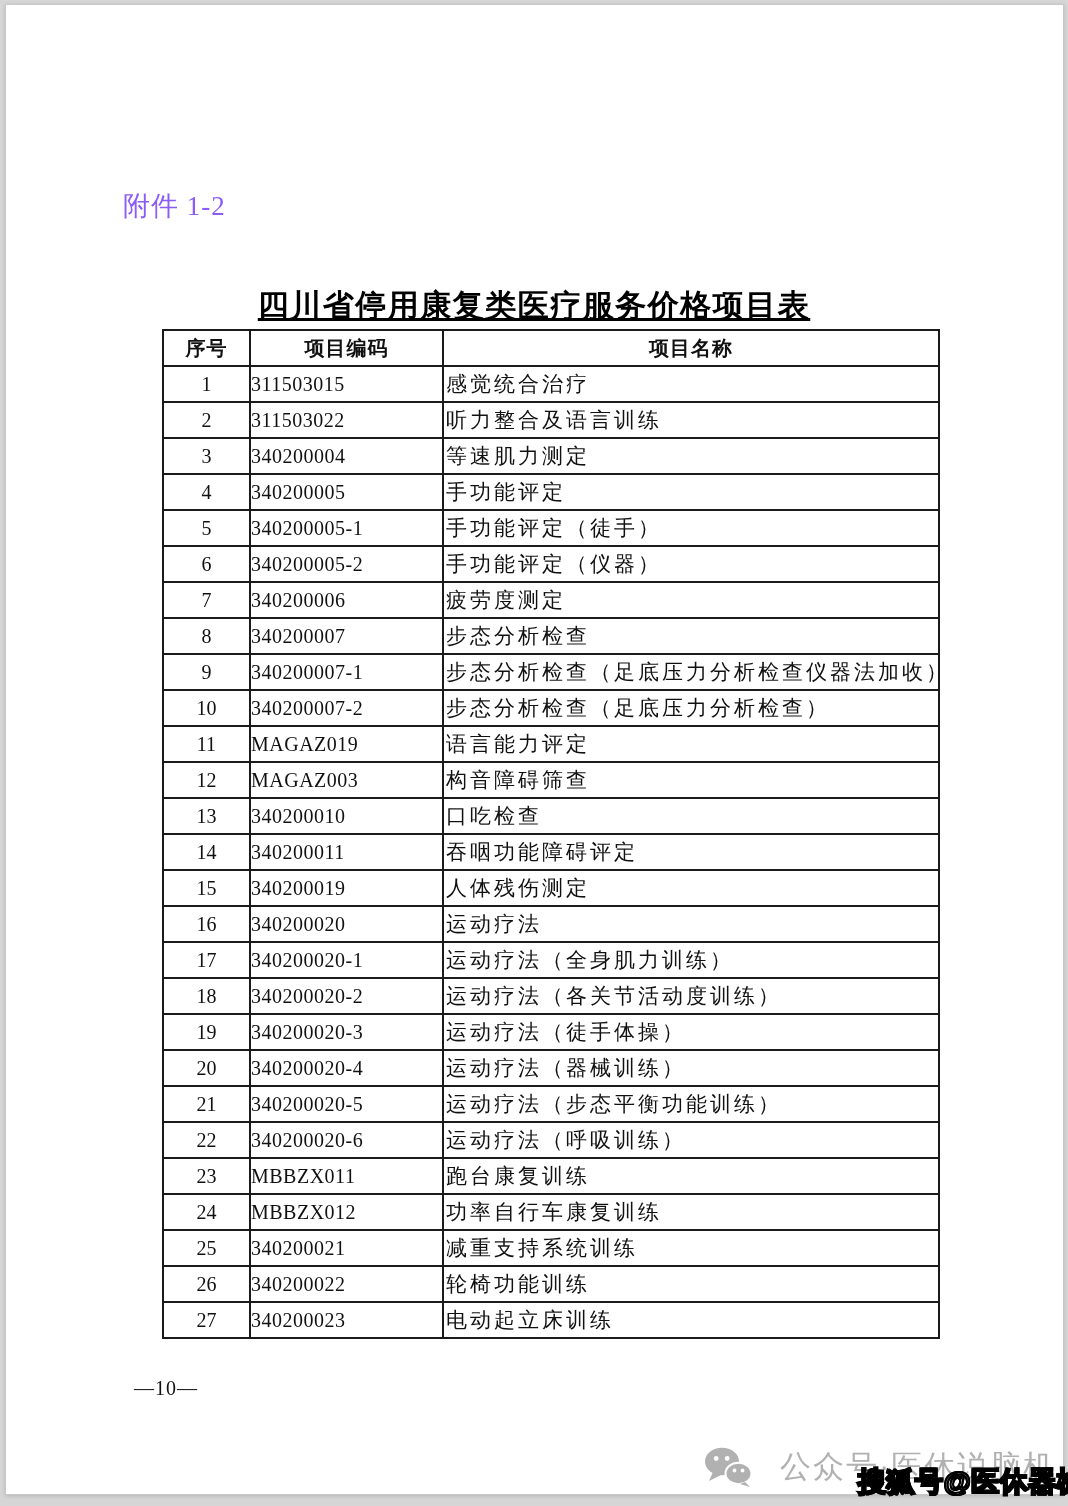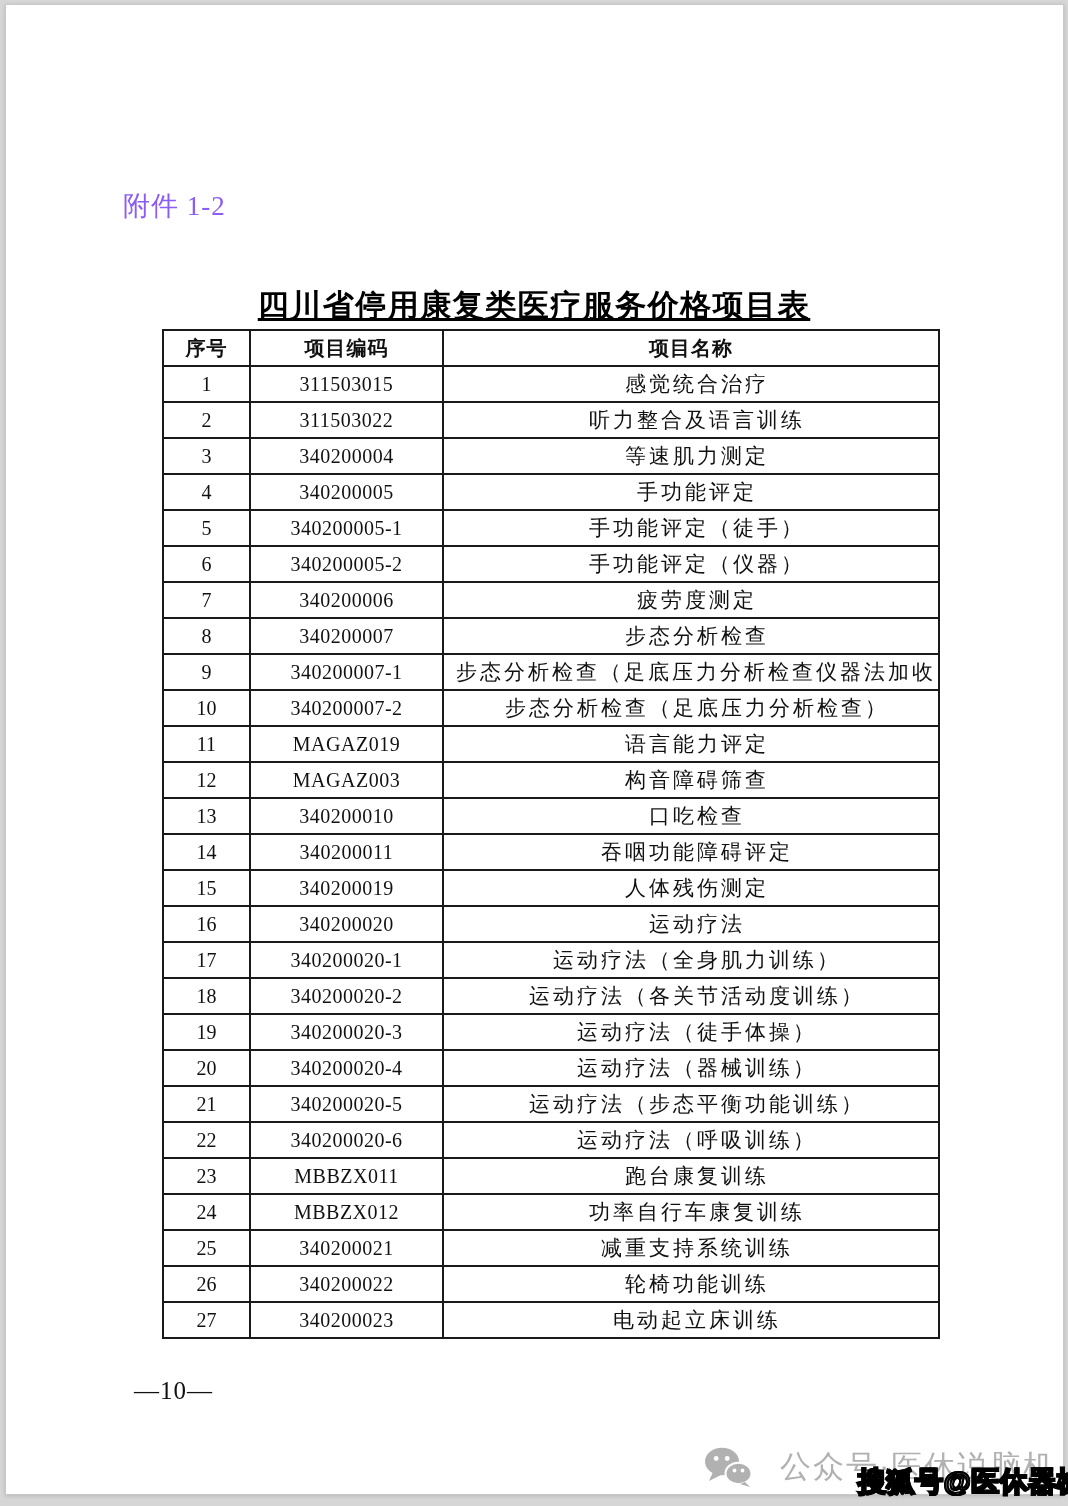--- a/index.html
+++ b/index.html
@@ -65,28 +65,28 @@
   }
   .price-table th {
     font-weight: bold;
     text-align: center;
     letter-spacing: 1px;
   }
   .price-table col.c-no   { width: 87px;  }
   .price-table col.c-code { width: 193px; }
   .price-table col.c-name { width: 496px; }
   .price-table td.col-no   { text-align: center; }
-  .price-table td.col-code { text-align: center; letter-spacing: 0.5px; }
-  .price-table td.col-name { text-align: center; padding-left: 12px; letter-spacing: 3px; font-size: 21px; }
+  .price-table td.col-code { letter-spacing: 0.5px; }
+  .price-table td.col-name { text-align: left; padding-left: 2px; letter-spacing: 3px; font-size: 21px; }
 
   .page-number {
     position: absolute;
     left: 128px;
     top: 1372px;
-    font-size: 25px;
+    font-size: 20px;
     letter-spacing: 1px;
     color: #111;
   }
 
   .wechat-watermark {
     position: absolute;
     left: 698px;
     top: 1441px;
     display: flex;
     align-items: center;

